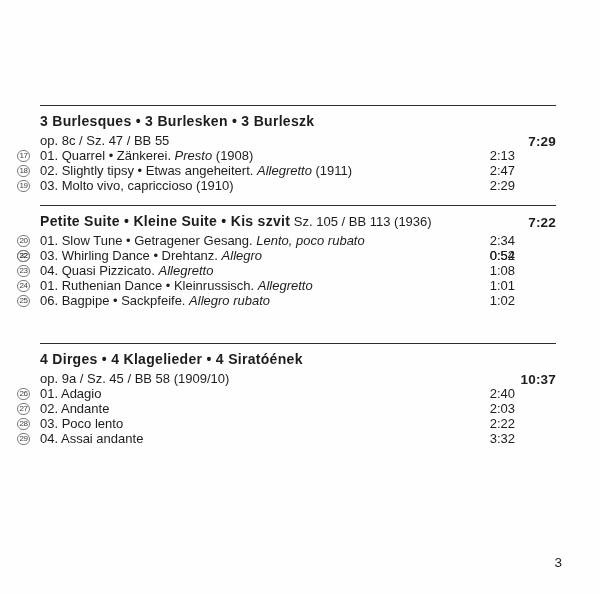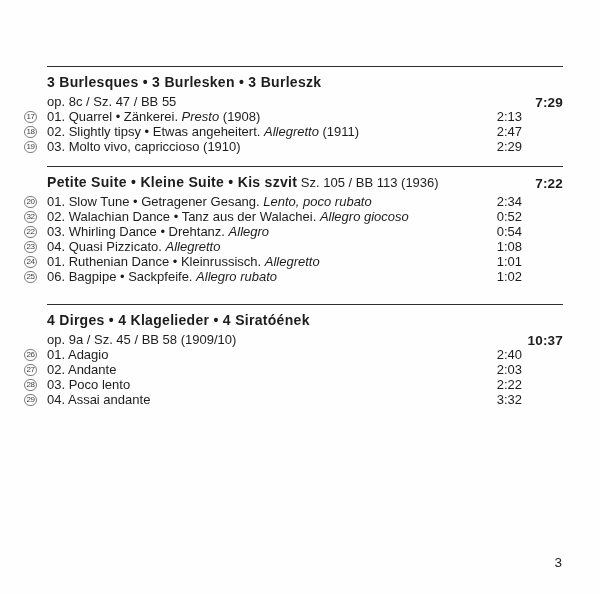--- a/index.html
+++ b/index.html
@@ -7,22 +7,23 @@
     position: relative;
     width: 600px;
     height: 594px;
     background: #fefefe;
     color: #1d1d1d;
     font-family: "Liberation Sans", "DejaVu Sans", sans-serif;
     overflow: hidden;
   }
   .section {
     position: absolute;
-    left: 47px;
+    left: 40px;
     width: 516px; 
+    margin-top: 39px;
   }
   .section:nth-of-type(1) { top: 66px; }
   .section:nth-of-type(2) { top: 166px; }
   .section:nth-of-type(3) { top: 304px; }
   .rule {
     border-top: 1.8px solid #2e2e2e;
     margin-bottom: 7px;
   }
   .heading-row {
     position: relative;
@@ -99,21 +100,21 @@
         <div class="heading-row"><span class="title">3 Burlesques • 3 Burlesken • 3 Burleszk</span><span class="title-suffix"></span></div>
         <div class="info-row"><span>op. 8c / Sz. 47 / BB 55</span><span class="total">7:29</span></div>
         <div class="track-row"><span class="track-box">17</span><span class="track-text"><span>01. Quarrel • Zänkerei. </span><em>Presto</em><span> (1908)</span></span><span class="track-time">2:13</span></div>
         <div class="track-row"><span class="track-box">18</span><span class="track-text"><span>02. Slightly tipsy • Etwas angeheitert. </span><em>Allegretto</em><span> (1911)</span></span><span class="track-time">2:47</span></div>
         <div class="track-row"><span class="track-box">19</span><span class="track-text"><span>03. Molto vivo, capriccioso (1910)</span><em></em><span></span></span><span class="track-time">2:29</span></div>
       </section>
       <section class="section">
         <div class="rule"></div>
         <div class="heading-row"><span class="title">Petite Suite • Kleine Suite • Kis szvit</span><span class="title-suffix"> Sz. 105 / BB 113 (1936)</span><span class="total">7:22</span></div>
         <div class="track-row"><span class="track-box">20</span><span class="track-text"><span>01. Slow Tune • Getragener Gesang. </span><em>Lento, poco rubato</em><span></span></span><span class="track-time">2:34</span></div>
-        <div class="track-row"><span class="track-box">32</span><span class="track-text"><span>02. Walachian Dance • Tanz aus der Walachei. </span><em>Allegro giocoso</em><span></span></span><span class="track-time">0:52</span></div>
+        <div class="track-row"><span class="track-box">32</span><span class="track-time">0:52</span></div>
         <div class="track-row"><span class="track-box">22</span><span class="track-text"><span>03. Whirling Dance • Drehtanz. </span><em>Allegro</em><span></span></span><span class="track-time">0:54</span></div>
         <div class="track-row"><span class="track-box">23</span><span class="track-text"><span>04. Quasi Pizzicato. </span><em>Allegretto</em><span></span></span><span class="track-time">1:08</span></div>
         <div class="track-row"><span class="track-box">24</span><span class="track-text"><span>01. Ruthenian Dance • Kleinrussisch. </span><em>Allegretto</em><span></span></span><span class="track-time">1:01</span></div>
         <div class="track-row"><span class="track-box">25</span><span class="track-text"><span>06. Bagpipe • Sackpfeife. </span><em>Allegro rubato</em><span></span></span><span class="track-time">1:02</span></div>
       </section>
       <section class="section">
         <div class="rule"></div>
         <div class="heading-row"><span class="title">4 Dirges • 4 Klagelieder • 4 Siratóének</span><span class="title-suffix"></span></div>
         <div class="info-row"><span>op. 9a / Sz. 45 / BB 58 (1909/10)</span><span class="total">10:37</span></div>
         <div class="track-row"><span class="track-box">26</span><span class="track-text"><span>01. Adagio</span><em></em><span></span></span><span class="track-time">2:40</span></div>

